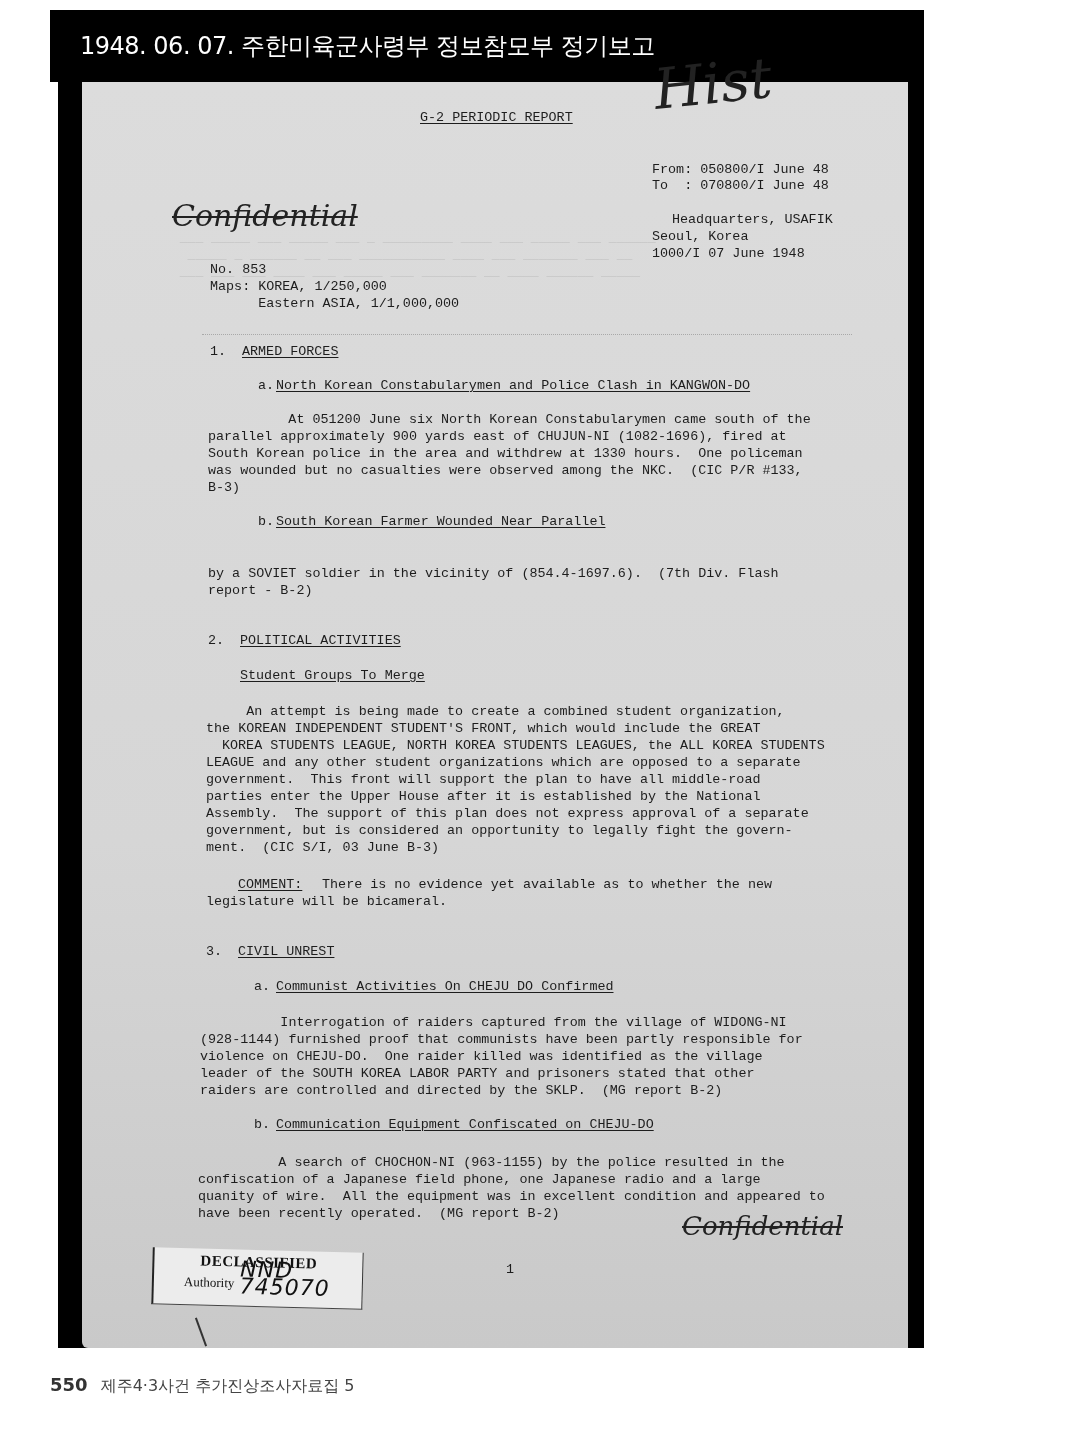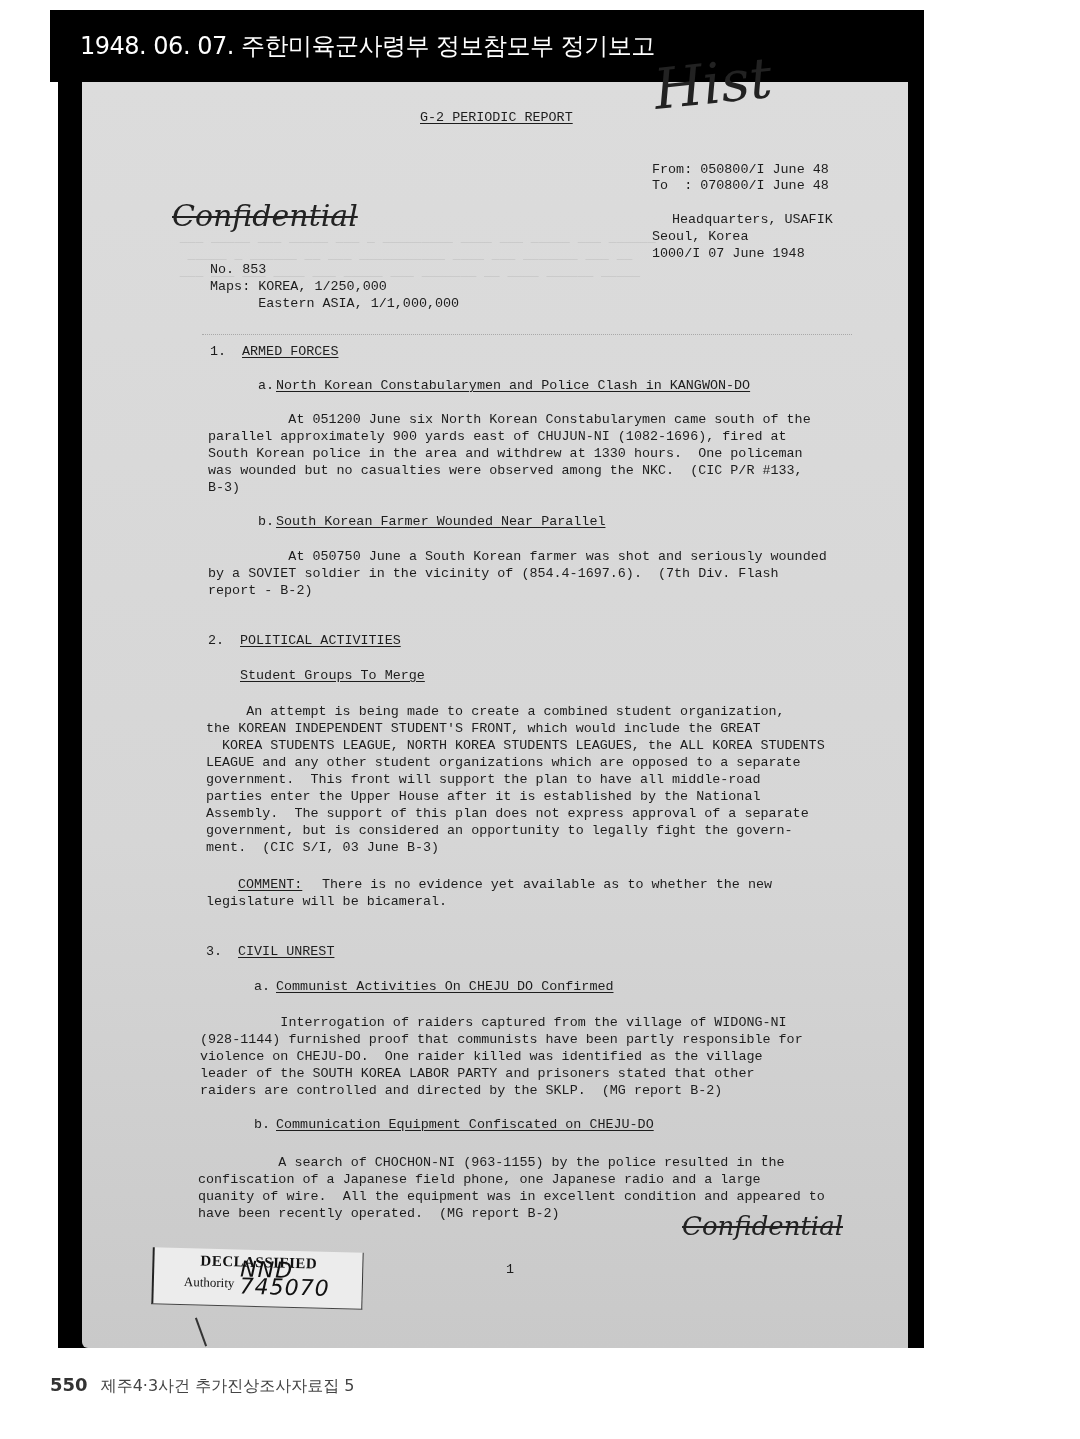--- a/index.html
+++ b/index.html
@@ -85,21 +85,20 @@
     <div class="abs" style="left:176px; top:296px;">a.</div>
     <div class="abs u" style="left:194px; top:296px;">North Korean Constabularymen and Police Clash in KANGWON-DO</div>
     <div class="abs" style="left:126px; top:330px;">          At 051200 June six North Korean Constabularymen came south of the</div>
     <div class="abs" style="left:126px; top:347px;">parallel approximately 900 yards east of CHUJUN-NI (1082-1696), fired at</div>
     <div class="abs" style="left:126px; top:364px;">South Korean police in the area and withdrew at 1330 hours.  One policeman</div>
     <div class="abs" style="left:126px; top:381px;">was wounded but no casualties were observed among the NKC.  (CIC P/R #133,</div>
     <div class="abs" style="left:126px; top:398px;">B-3)</div>
 
     <div class="abs" style="left:176px; top:432px;">b.</div>
     <div class="abs u" style="left:194px; top:432px;">South Korean Farmer Wounded Near Parallel</div>
-    <div class="abs" style="left:126px; top:467px;">          At 050750 June a South Korean farmer was shot and seriously wounded</div>
     <div class="abs" style="left:126px; top:484px;">by a SOVIET soldier in the vicinity of (854.4-1697.6).  (7th Div. Flash</div>
     <div class="abs" style="left:126px; top:501px;">report - B-2)</div>
 
     <div class="abs" style="left:126px; top:551px;">2.</div>
     <div class="abs u" style="left:158px; top:551px;">POLITICAL ACTIVITIES</div>
     <div class="abs u" style="left:158px; top:586px;">Student Groups To Merge</div>
     <div class="abs" style="left:124px; top:622px;">     An attempt is being made to create a combined student organization,</div>
     <div class="abs" style="left:124px; top:639px;">the KOREAN INDEPENDENT STUDENT'S FRONT, which would include the GREAT</div>
     <div class="abs" style="left:124px; top:656px;margin-left:16px;">KOREA STUDENTS LEAGUE, NORTH KOREA STUDENTS LEAGUES, the ALL KOREA STUDENTS</div>
     <div class="abs" style="left:124px; top:673px;">LEAGUE and any other student organizations which are opposed to a separate</div>

